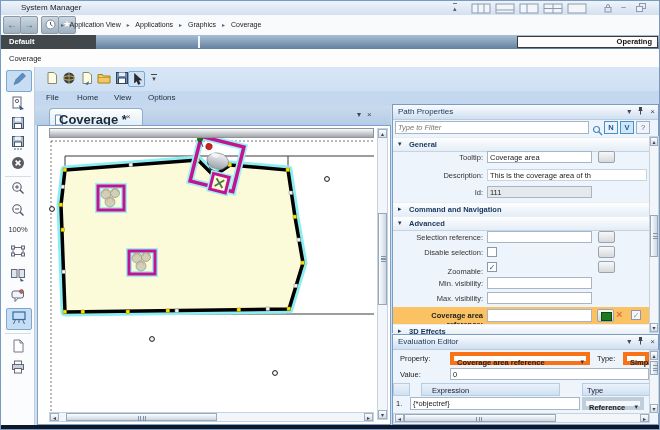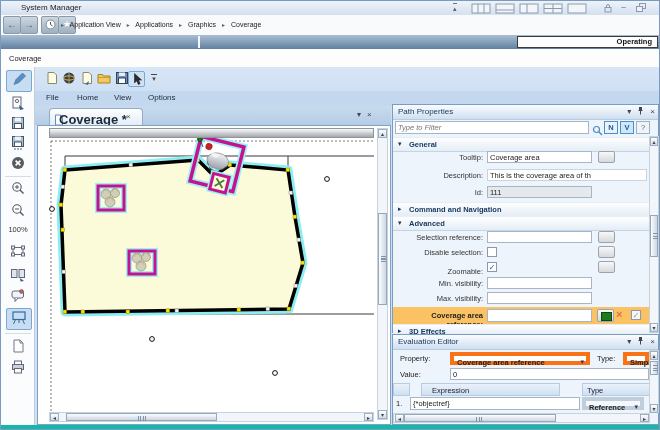--- a/index.html
+++ b/index.html
@@ -1,17 +1,17 @@
 <!DOCTYPE html>
 <html><head>
 <meta charset="utf-8">
 <style>
   html,body{margin:0;padding:0;}
   body{font-family:"Liberation Sans","DejaVu Sans",sans-serif;}
-  #win{position:relative;width:660px;height:430px;background:#14b8a6;overflow:hidden;border:1px solid #7a9ac0;box-sizing:border-box;}
+  #win{position:relative;width:660px;height:430px;background:#0f172a;overflow:hidden;border:1px solid #7a9ac0;box-sizing:border-box;}
   .abs{position:absolute;}
   .txt{font-size:7.5px;color:#222;white-space:nowrap;}
   
   #titlebar{left:0;top:0;width:660px;height:14px;background:linear-gradient(#eef3fa,#d4e0ef);border-bottom:1px solid #b9c9dc;}
   #title{left:20px;top:2px;font-size:8px;color:#1c1c1c;}
   .winico{top:3px;height:9px;display:flex;align-items:center;color:#8a9ab0;}
   
   #navrow{left:0;top:14px;width:660px;height:20px;background:#f8fafc;border-bottom:1px solid #d4dce6;}
   .navbtn{top:1px;width:16px;height:16px;border:1px solid #8a9aa8;border-radius:2px;background:linear-gradient(#ccd7e0,#9fb0bf);text-align:center;line-height:15px;font-size:10px;font-weight:bold;color:#1d6d80;}
   .navbtn.gray{color:#f6f8fa;font-size:9px;}
@@ -142,20 +142,21 @@
       <span class="bc-sep">▸</span>
       <span>Applications</span>
       <span class="bc-sep">▸</span>
       <span>Graphics</span>
       <span class="bc-sep">▸</span>
       <span>Coverage</span>
     </div>
   </div>
 
   <div id="tabrow" class="abs">
+    <div id="tab-default" class="abs">Default</div>
     <div id="tabrow-sep" class="abs"></div>
     <div id="operating" class="abs">Operating</div>
   </div>
 
   <div id="appheader" class="abs">
     <div id="appheader-title" class="abs">Coverage</div>
   </div>
 
   <div id="workspace" class="abs"></div>
 

